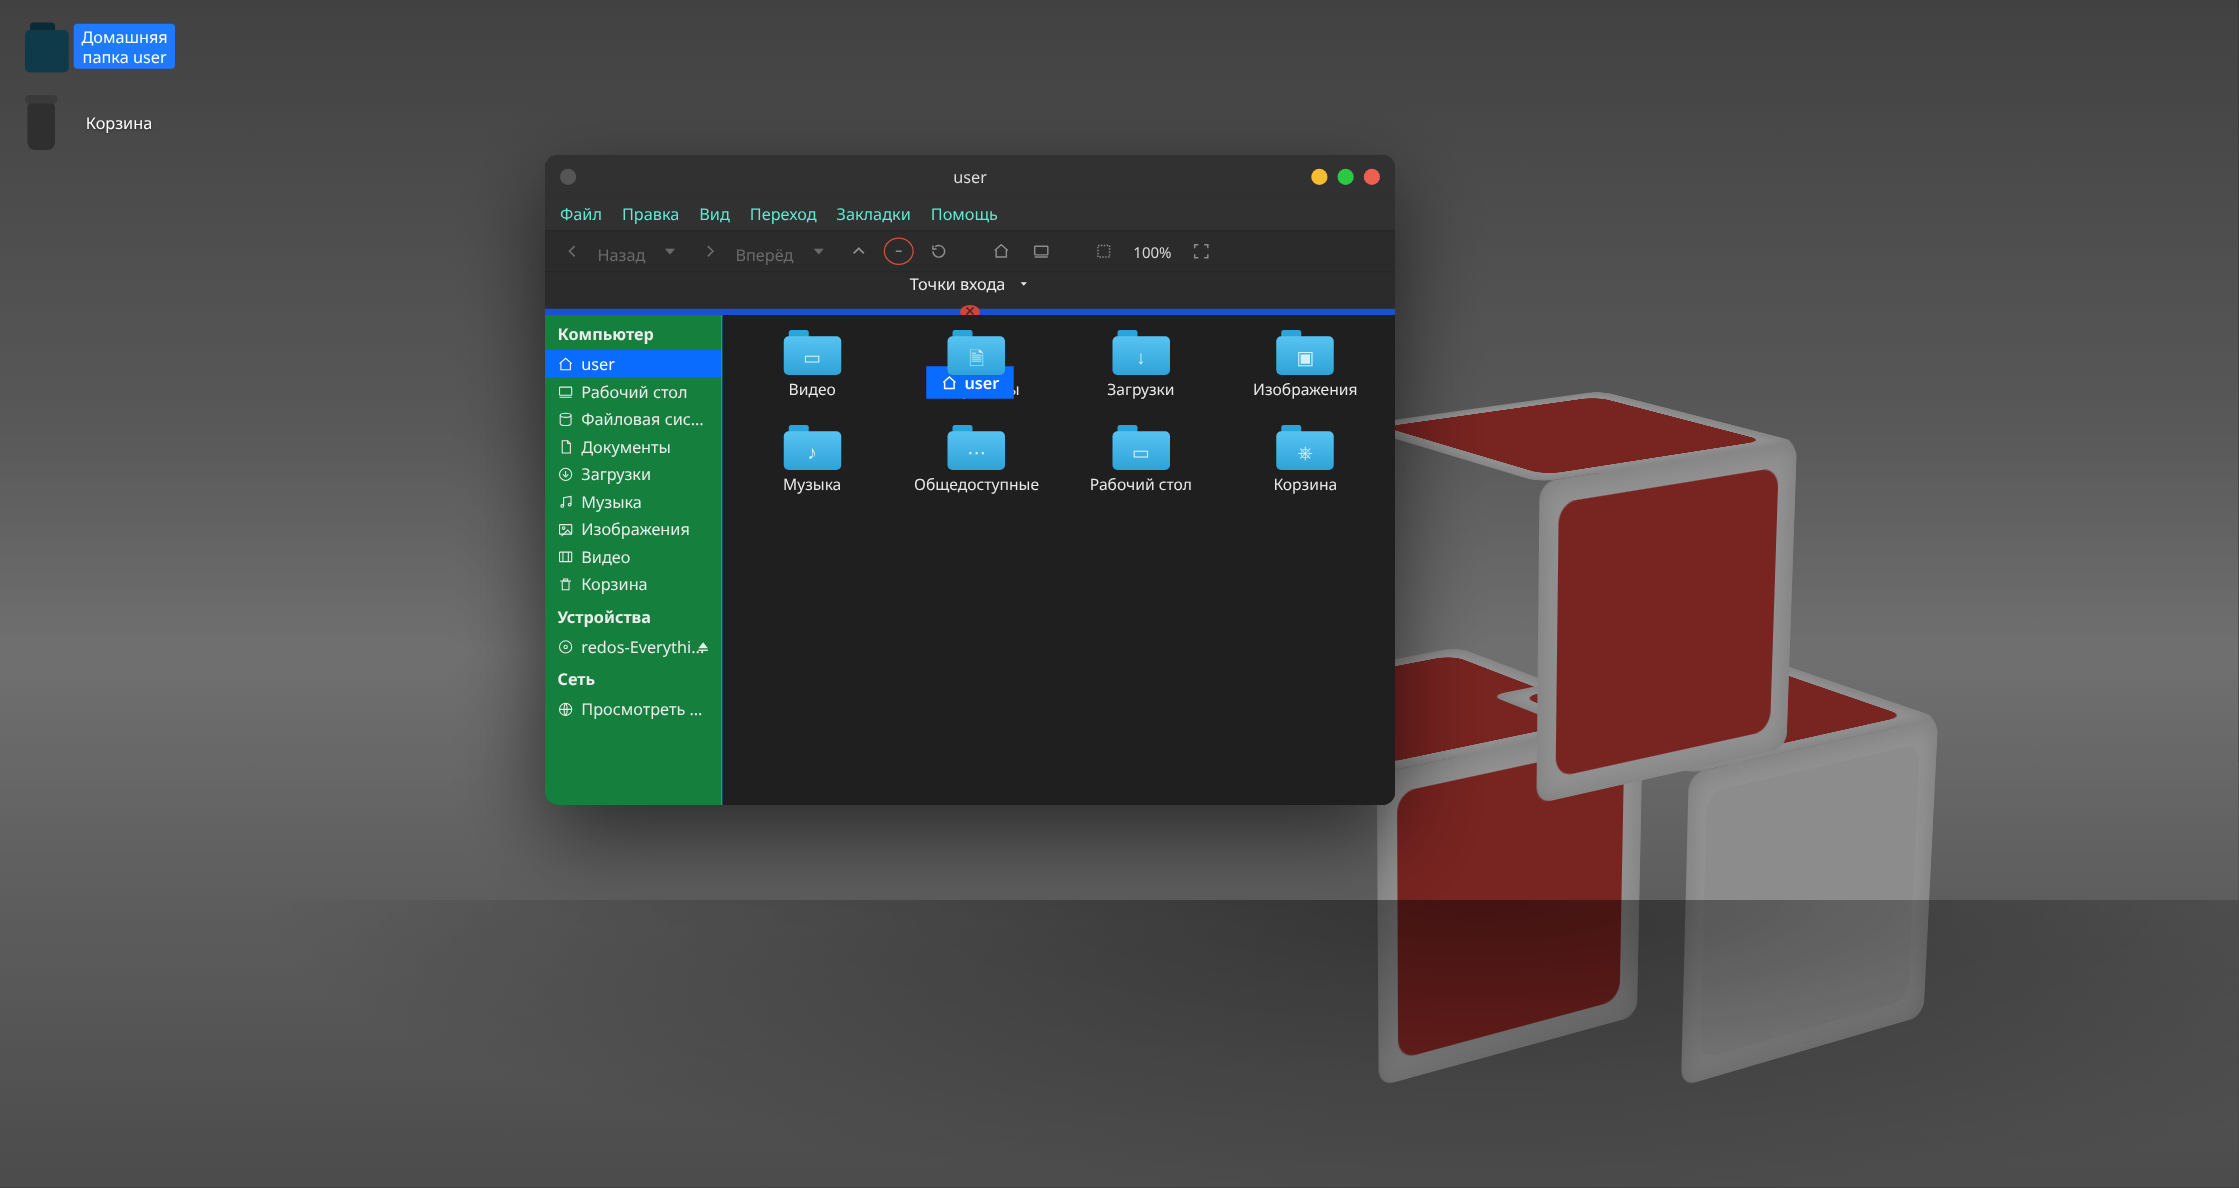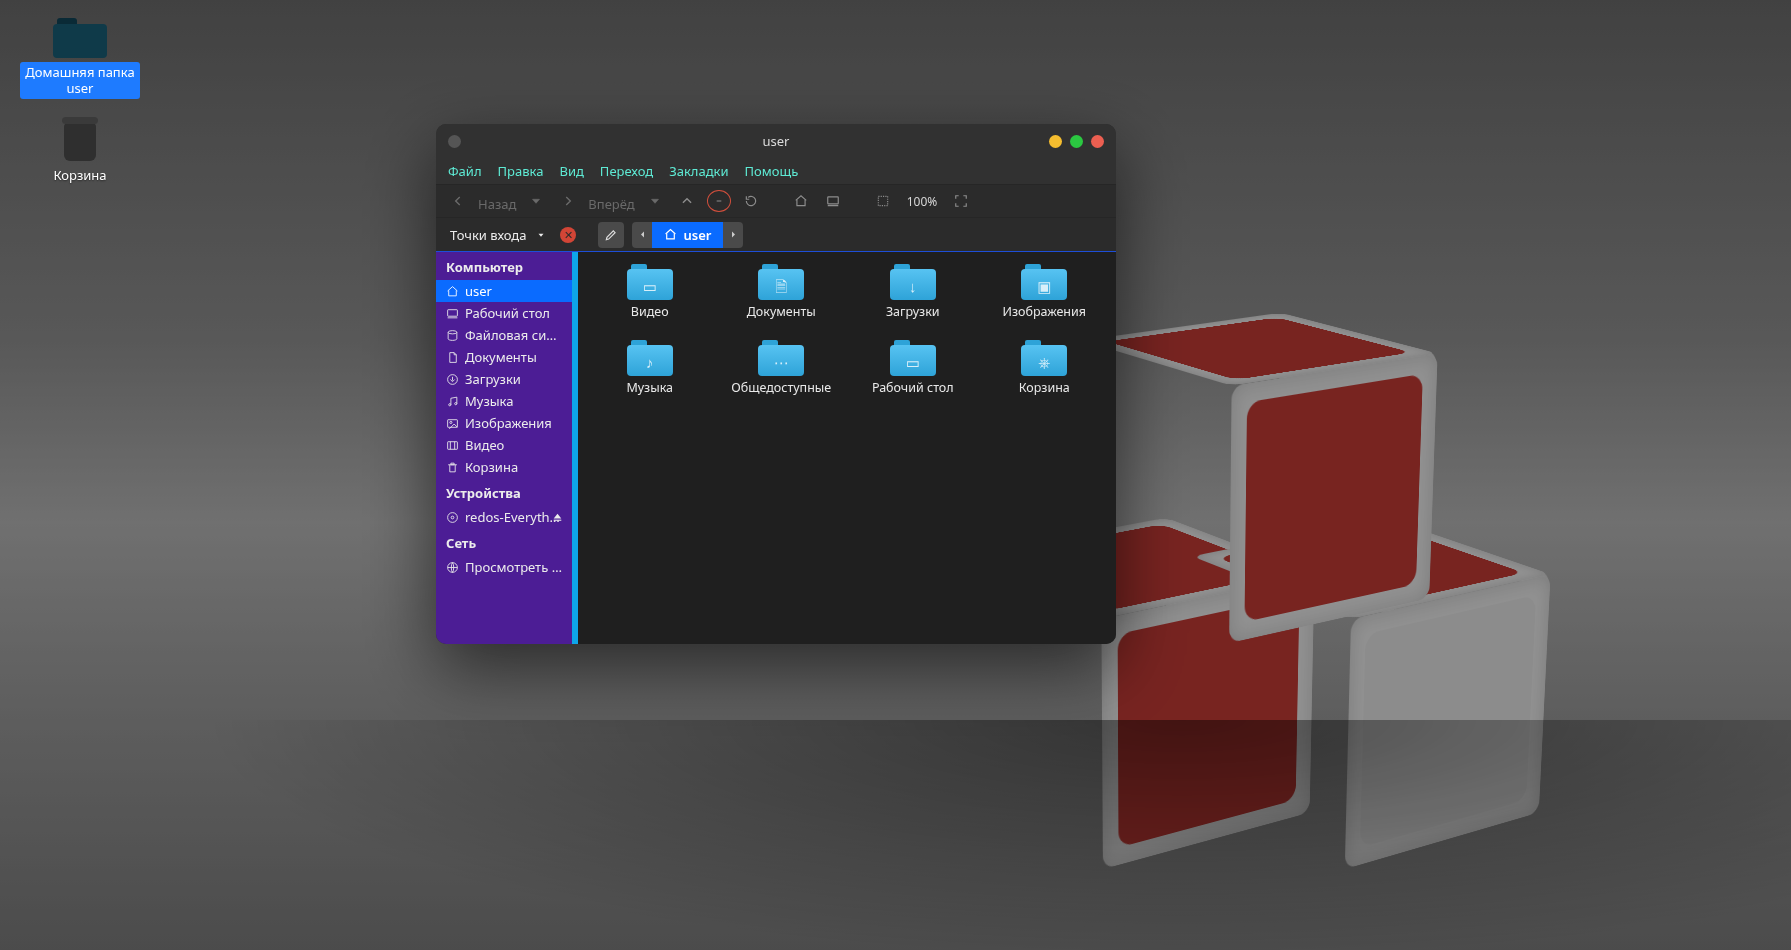--- a/index.html
+++ b/index.html
@@ -30,21 +30,21 @@
   .c3 { transform: translate3d(320px,95px,0)  rotateX(-18deg) rotateY(35deg); }
   .front { transform: translateZ(125px);}
   .right { transform: rotateY(90deg) translateZ(125px);}
   .top   { transform: rotateX(90deg) translateZ(125px);}
 
   
   .dim { position: absolute; inset: 0; background: rgba(0,0,0,0.38); }
 
   
   .desktop-icons { position: absolute; left: 20px; top: 16px; width: 140px; }
-  .dicon { width: 120px; display: flex; flex-direction: column; align-items: center; gap: 4px; margin-bottom: 18px; cursor: pointer; }
+  .dicon { width: 120px; display: flex; flex-direction: row; align-items: center; gap: 4px; margin-bottom: 18px; cursor: pointer; }
   .dicon-label { font-size: 13px; color: #fff; text-align: center; width: 120px; line-height: 1.25; padding: 2px 3px; border-radius: 3px; text-shadow: 0 1px 2px rgba(0,0,0,0.5); }
   .dicon.selected .dicon-label { background: #1e7bff; text-shadow: none; }
   .folder-glyph { width: 54px; height: 42px; position: relative; }
   .folder-glyph::before { content:""; position:absolute; left:4px; top:2px; width:20px; height:8px; background:#0a2a36; border-radius:3px 3px 0 0;}
   .folder-glyph::after  { content:""; position:absolute; left:0; top:8px; right:0; bottom:0; background:#0f3a49; border-radius:4px;}
   .disc-glyph { width: 52px; height: 52px; border-radius: 50%; background:
     radial-gradient(circle at 50% 50%, #3a3a3a 0 8px, transparent 9px),
     conic-gradient(from 45deg, #e8e8e8, #bcbcbc, #f2f2f2, #c7c7c7, #e8e8e8);
     box-shadow: inset 0 0 8px rgba(0,0,0,0.4); }
   .trash-glyph { width: 36px; height: 44px; position: relative; }
@@ -72,34 +72,34 @@
 
   .toolbar { height: 34px; display: flex; align-items: center; gap: 8px; padding: 0 10px; background: #2b2b2b; border-top: 1px solid #262626; border-bottom: 1px solid #262626; }
   .tb-group { display: flex; align-items: flex-end; gap: 6px; }
   .tb-btn { display: flex; align-items: center; justify-content: center; height: 24px; min-width: 24px; border-radius: 4px; color: #8d8d8d; cursor: pointer; font-size: 13px; position: relative; }
   .tb-btn svg { width: 14px; height: 14px; }
   .tb-btn.disabled { color: #6a6a6a; }
   .tb-text { color: #6a6a6a; font-size: 13px; padding: 0 2px; }
   .tb-btn.ringed { border: 1.5px solid #d34f3c; border-radius: 50%; width: 22px; height: 22px; color: #8d8d8d; }
   .zoom-label { color: #d7d7d7; font-size: 12px; padding: 0 4px; }
 
-  .locationbar { height: 34px; display: flex; align-items: center; gap: 8px; padding: 0 8px; background: #2b2b2b; border-bottom: 1px solid #1d4ed8; }
+  .locationbar { height: 34px; display: flex; align-items: center; gap: 8px; padding: 0 8px; background: #2b2b2b; border-bottom: 5px solid #1d4ed8; flex-direction: column; }
   .loc-drop { display: flex; align-items: center; gap: 10px; color: #ececec; font-size: 13px; padding: 0 6px; cursor: pointer; height: 26px; }
   .loc-redx { width: 16px; height: 16px; border-radius: 50%; background: #d24536; display:flex; align-items:center; justify-content:center; color:#2b2b2b; font-size:11px; line-height:1; cursor:pointer;}
   .loc-pencil { width: 26px; height: 26px; display:flex;align-items:center;justify-content:center; background:#4a4a4a; border-radius:4px; cursor:pointer; color:#ddd;}
   .loc-pencil svg{width:14px;height:14px;}
   .breadcrumb { display:flex; align-items:center; gap:0; }
   .bc-btn { height:26px; display:flex; align-items:center; justify-content:center; background:#4a4a4a; color:#ccc; font-size:12px; cursor:pointer;}
   .bc-btn:first-child{ border-radius:4px 0 0 4px; width:20px;}
   .bc-btn:last-child{ border-radius:0 4px 4px 0; width:20px;}
   .bc-user { background:#0a6bff; color:#fff; padding:0 12px; gap:6px; font-weight:600; font-size:13px; position:relative;}
   .bc-user svg{width:13px;height:13px;}
 
   .fm-body { flex:1; display:flex; min-height:0; }
-  .sidebar { width: 142px; background:#4c1d95; border-right:6px solid #0ea5e9; padding-bottom:6px; overflow:hidden;}
+  .sidebar { width: 142px; background:#15803d; border-right:1px solid #0ea5e9; padding-bottom:6px; overflow:hidden;}
   .side-heading { font-size:13px; font-weight:700; color:#ececec; padding:6px 10px 4px;}
   .side-item { display:flex; align-items:center; gap:6px; padding:3px 10px; font-size:13px; color:#ececec; cursor:pointer; height:22px; white-space:nowrap; position:relative;}
   .side-item.active { background:#0a6bff; color:#fff;}
   .side-item svg { width:13px; height:13px; flex:0 0 13px; fill:none; stroke:currentColor; stroke-width:1.6;}
   .side-item .eject { position:absolute; right:8px; }
   .side-item .txt { overflow:hidden; text-overflow:ellipsis; }
 
   .content { flex:1; background:#1f1f1f; display:flex; flex-direction:column; }
   .icon-grid { flex:1; padding:8px 6px; display:grid; grid-template-columns: repeat(4, 1fr); grid-auto-rows: 76px; align-content:start;}
   .file-item { display:flex; flex-direction:column; align-items:center; gap:3px; cursor:pointer; padding-top:4px;}

